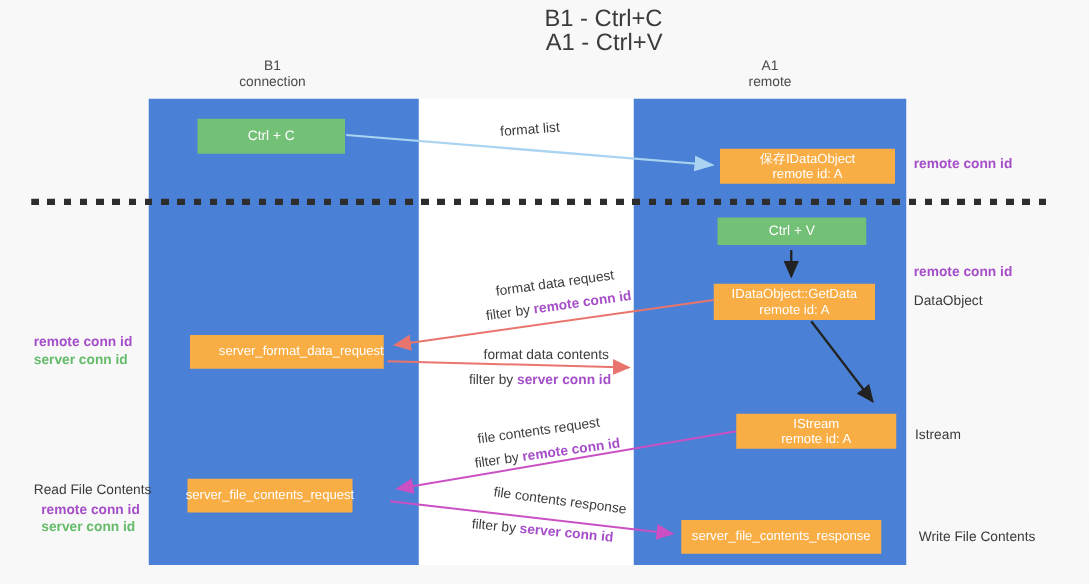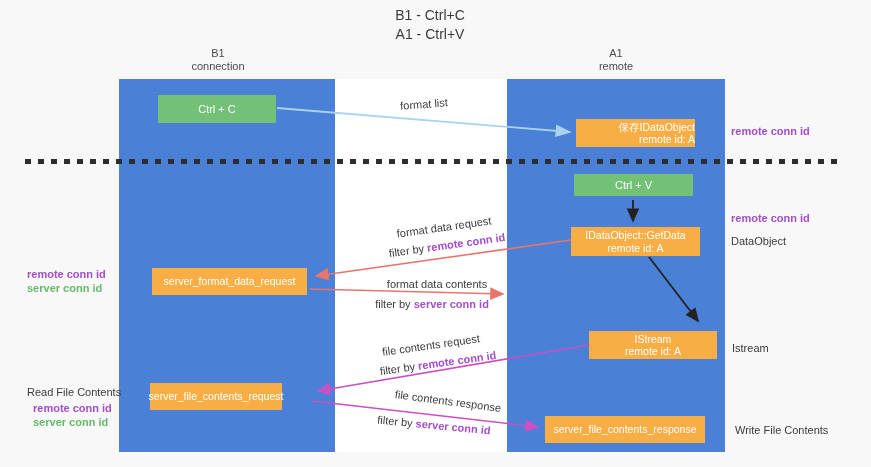--- a/index.html
+++ b/index.html
@@ -18,21 +18,21 @@
     background:#ffffff;
   }
   .column{
     position:absolute;top:79px;height:373px;
     background:#4a80d5;
   }
   #col-left{left:119px;width:216px;}
   #col-right{left:507px;width:218px;}
   .page-title{
     position:absolute;left:330px;top:6px;width:200px;
-    text-align:center;color:#3b3b3b;font-size:14px;line-height:19px;
+    text-align:right;color:#3b3b3b;font-size:19px;line-height:19px;
   }
   .col-header{
     position:absolute;top:47px;width:120px;text-align:center;
     color:#4a4a4a;font-size:11px;line-height:13px;
   }
   #header-left{left:158px;}
   #header-right{left:556px;}
   .box{
     position:absolute;display:flex;flex-direction:column;
     align-items:center;justify-content:center;
@@ -107,35 +107,35 @@
     <line x1="571" y1="240" x2="316" y2="276" stroke="#e8756d" stroke-width="1.6" marker-end="url(#mk-salmon)"></line>
     <line x1="310" y1="289" x2="503" y2="294" stroke="#e8756d" stroke-width="1.6" marker-end="url(#mk-salmon)"></line>
     <line x1="589" y1="345" x2="318" y2="391" stroke="#ca50c4" stroke-width="1.6" marker-end="url(#mk-magenta)"></line>
     <line x1="312" y1="401" x2="538" y2="427" stroke="#ca50c4" stroke-width="1.6" marker-end="url(#mk-magenta)"></line>
   </svg>
 
   <div class="box green" style="left:158px;top:95px;width:118px;height:28px;">
     <div>Ctrl + C</div>
   </div>
 
-  <div class="box orange" style="left:576px;top:119px;width:119px;height:28px;align-items:flex-end;">
+  <div class="box orange" style="left:576px;top:119px;width:140px;height:28px;">
     <div>保存IDataObject</div>
     <div>remote id: A</div>
   </div>
 
   <div class="box green" style="left:574px;top:174px;width:119px;height:22px;">
     <div>Ctrl + V</div>
   </div>
 
   <div class="box orange" style="left:571px;top:227px;width:129px;height:29px;">
     <div>IDataObject::GetData</div>
     <div>remote id: A</div>
   </div>
 
-  <div class="box orange" style="left:152px;top:268px;width:155px;height:27px;">
+  <div class="box orange" style="left:152px;top:268px;width:155px;height:27px;align-items:flex-end;">
     <div>server_format_data_request</div>
   </div>
 
 
   <div class="box orange" style="left:589px;top:331px;width:128px;height:28px;">
     <div>IStream</div>
     <div>remote id: A</div>
   </div>
 
   <div class="box orange" style="left:150px;top:383px;width:132px;height:27px;">

